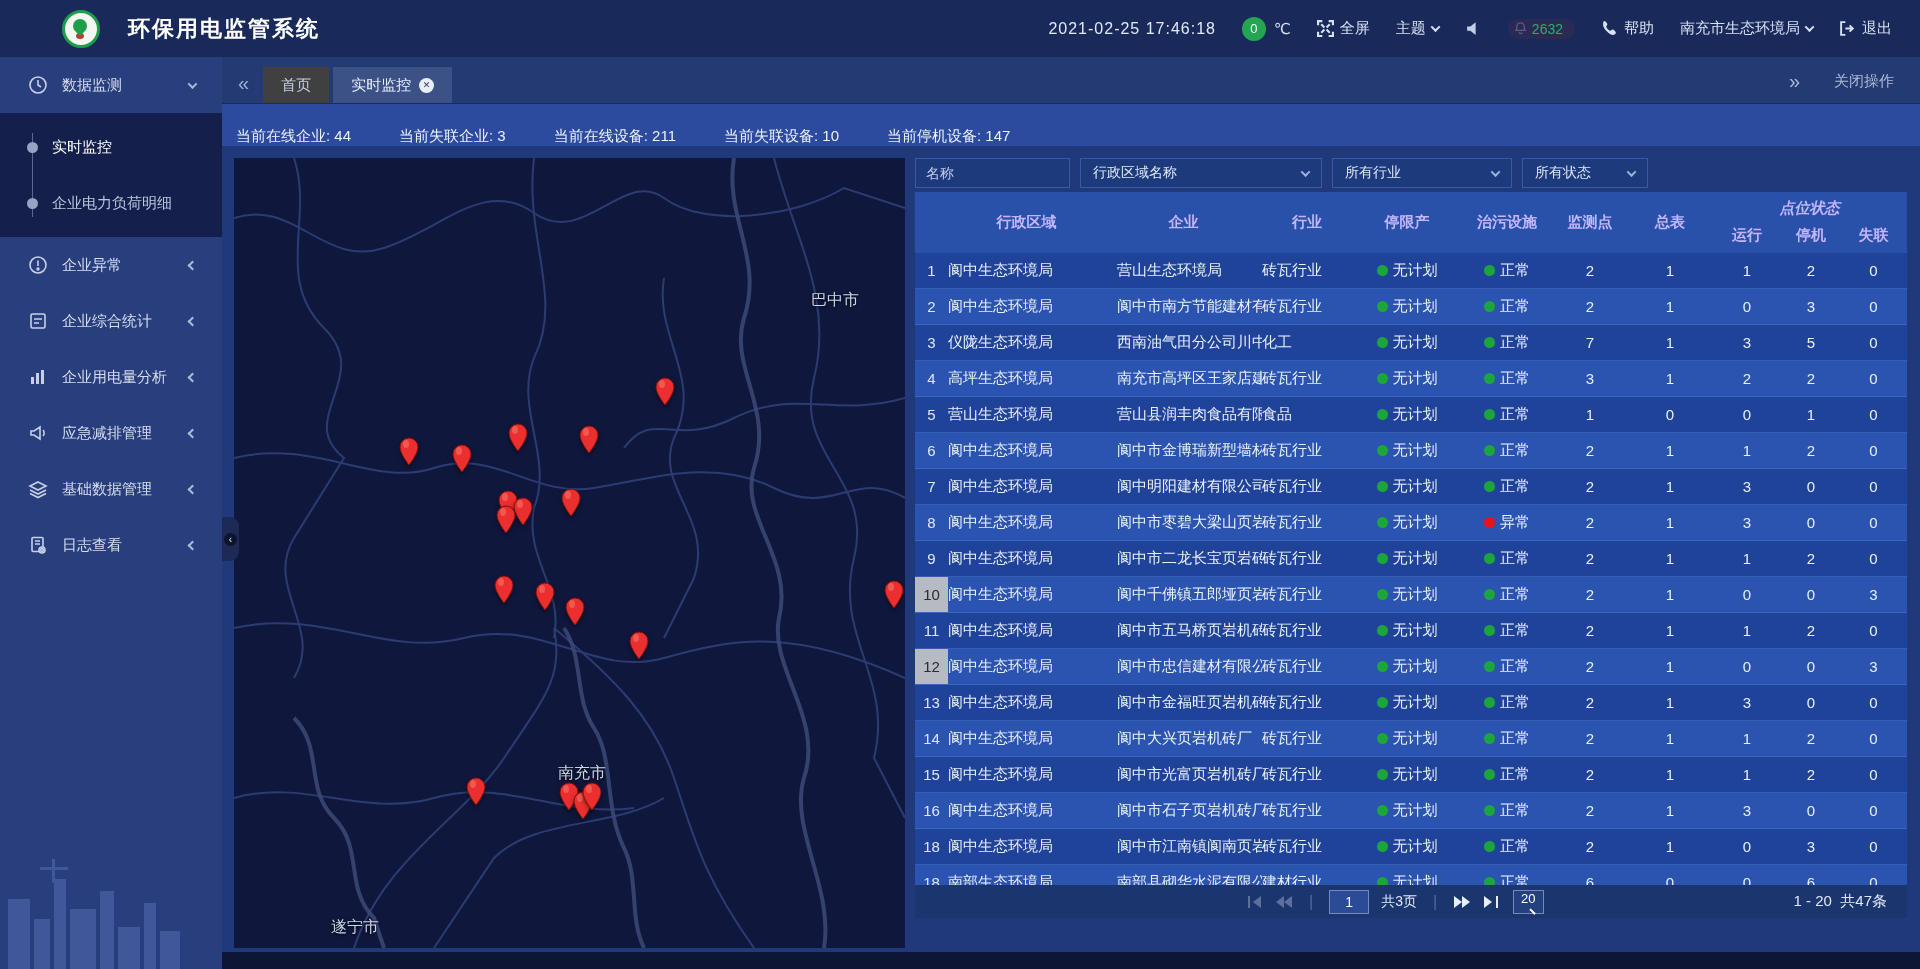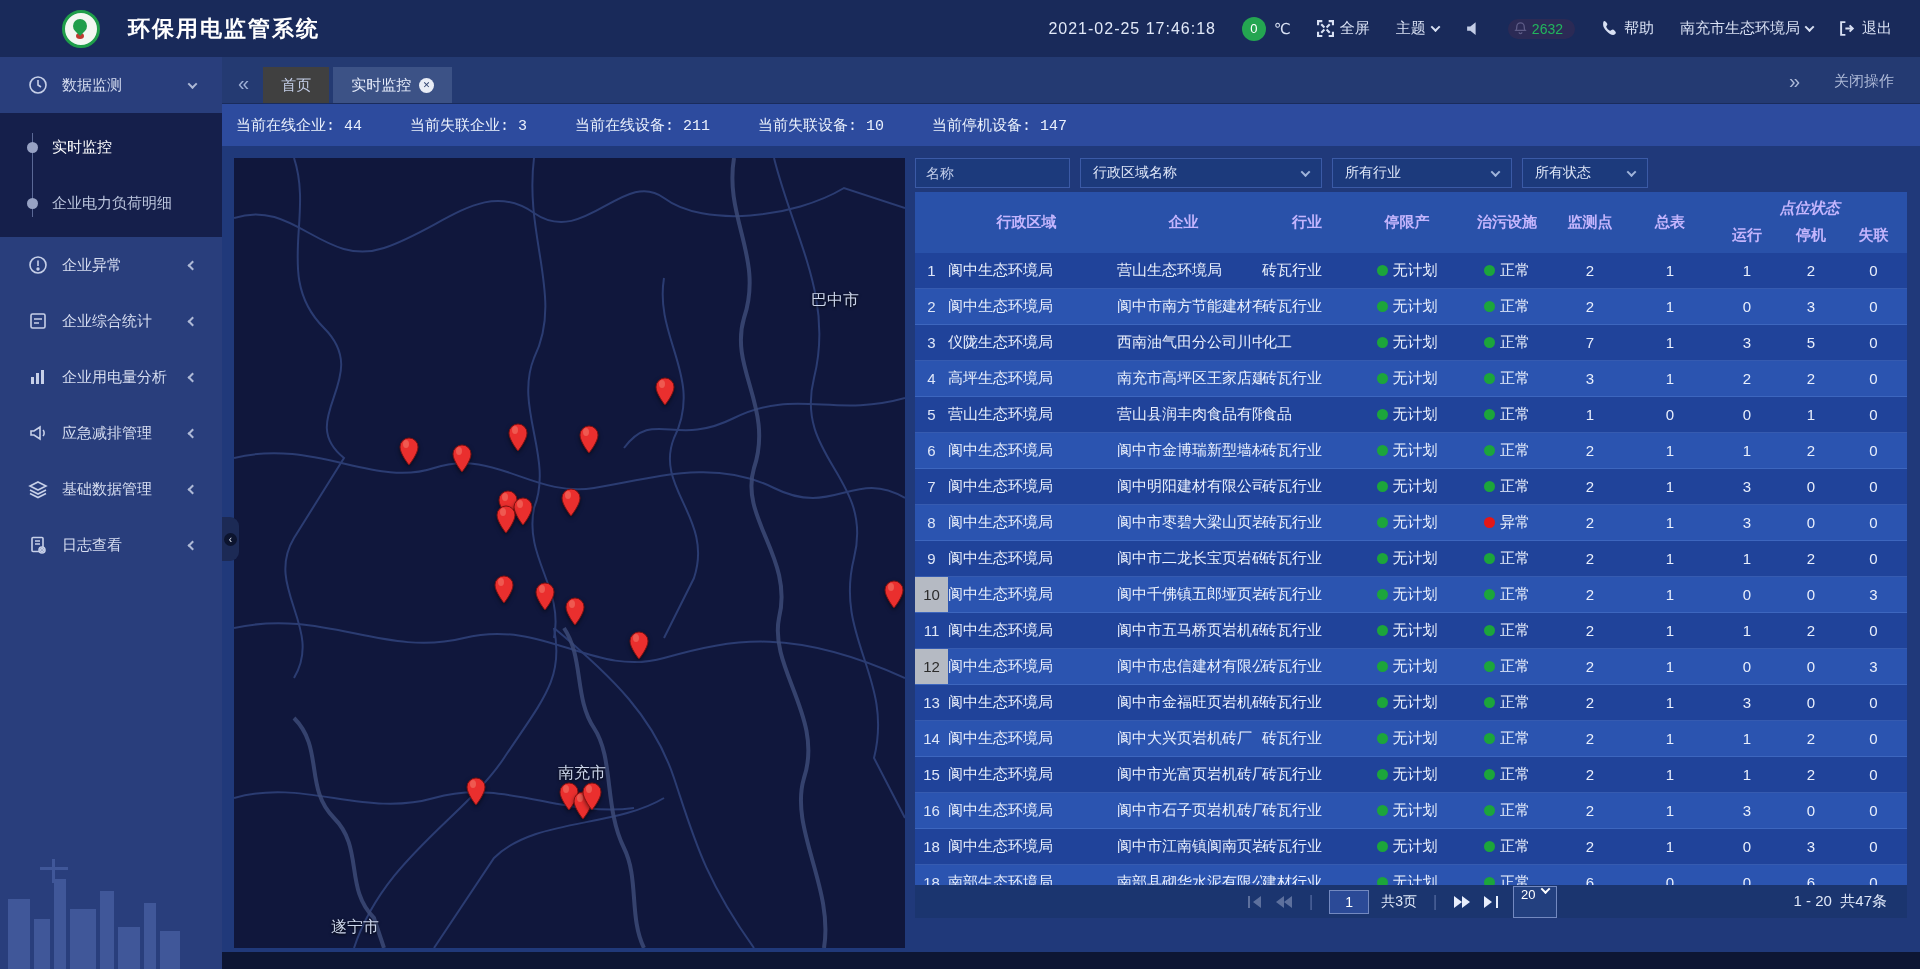--- a/index.html
+++ b/index.html
@@ -65,22 +65,22 @@
   .tab.active { background:#3c5286; color:#e8eefc; }
   .tab .tclose { width:15px; height:15px; border-radius:50%; background:#e9edf6; color:#30436f;
                  font-size:9px; display:flex; align-items:center; justify-content:center; cursor:pointer; }
   .tabbar-right { margin-left:auto; display:flex; align-items:center; gap:34px; padding-right:26px;
                   margin-bottom:10px; color:#aebad8; font-size:15px; }
   .tab-fwd { font-size:20px; cursor:pointer; }
   .close-ops { cursor:pointer; }
 
   
   .statsbar { position:absolute; left:222px; top:104px; width:1698px; height:42px; background:#2d4b9e;
-              display:flex; align-items:center; gap:48px; padding-left:14px; color:#eaf0fc;
-              font-size:15px;font-family:Liberation Mono, monospace; }
+              display:flex; align-items:flex-end; gap:48px; padding-left:14px; color:#eaf0fc;
+              font-size:15px; }
   .stat-item { white-space:nowrap; }
 
   
   .map-panel { position:absolute; left:234px; top:158px; width:671px; height:790px;
                background:#10173c; overflow:hidden; }
   .map-panel svg.baselayer { position:absolute; left:0; top:0; }
   .city-label { position:absolute; color:#cdd7ec; font-size:16px; transform:translate(-50%,-50%);
                 text-shadow:0 1px 3px #000; white-space:nowrap; }
   .pin { position:absolute; width:24px; height:30px; transform:translate(-12px,-16px); cursor:pointer; }
   .pin svg { width:24px; height:30px; display:block; filter:drop-shadow(0 2px 2px rgba(0,0,0,.5)); }
@@ -119,22 +119,22 @@
 
   .pagebar { position:absolute; left:0; top:693px; width:992px; height:33px; background:#1b356f;
              display:flex; align-items:center; color:#dfe7f8; font-size:14px; z-index:5; }
   .pagebar .pgroup { position:absolute; left:330px; display:flex; align-items:center; gap:12px; }
   .pg-ico { width:18px; height:16px; cursor:pointer; }
   .pg-ico svg { width:100%; height:100%; display:block; }
   .pg-ico.disabled { opacity:.45; cursor:default; }
   .pg-sep { color:#53699f; font-size:16px; margin:0 4px; }
   .page-input { width:40px; height:24px; background:#2b4a97; border:1px solid #7389c0; color:#fff;
                 text-align:center; font-size:14px; }
-  .page-size { height:32px; background:#23407f; border:1px solid #7389c0; color:#fff; font-size:13px;
-               display:flex; align-items:flex-start; gap:6px; padding:0 7px; cursor:pointer; }
+  .page-size { height:24px; background:#23407f; border:1px solid #7389c0; color:#fff; font-size:13px;
+               display:flex; align-items:flex-end; gap:6px; padding:0 7px; cursor:pointer;flex-direction:column; }
   .pagebar .range { position:absolute; right:20px; font-size:15px; }
 
   .footer { position:absolute; left:222px; top:952px; width:1698px; height:17px; background:#0d1634; }
 </style>
 </head>
 <body>
 
 <div id="app">
 
   <div class="header">

